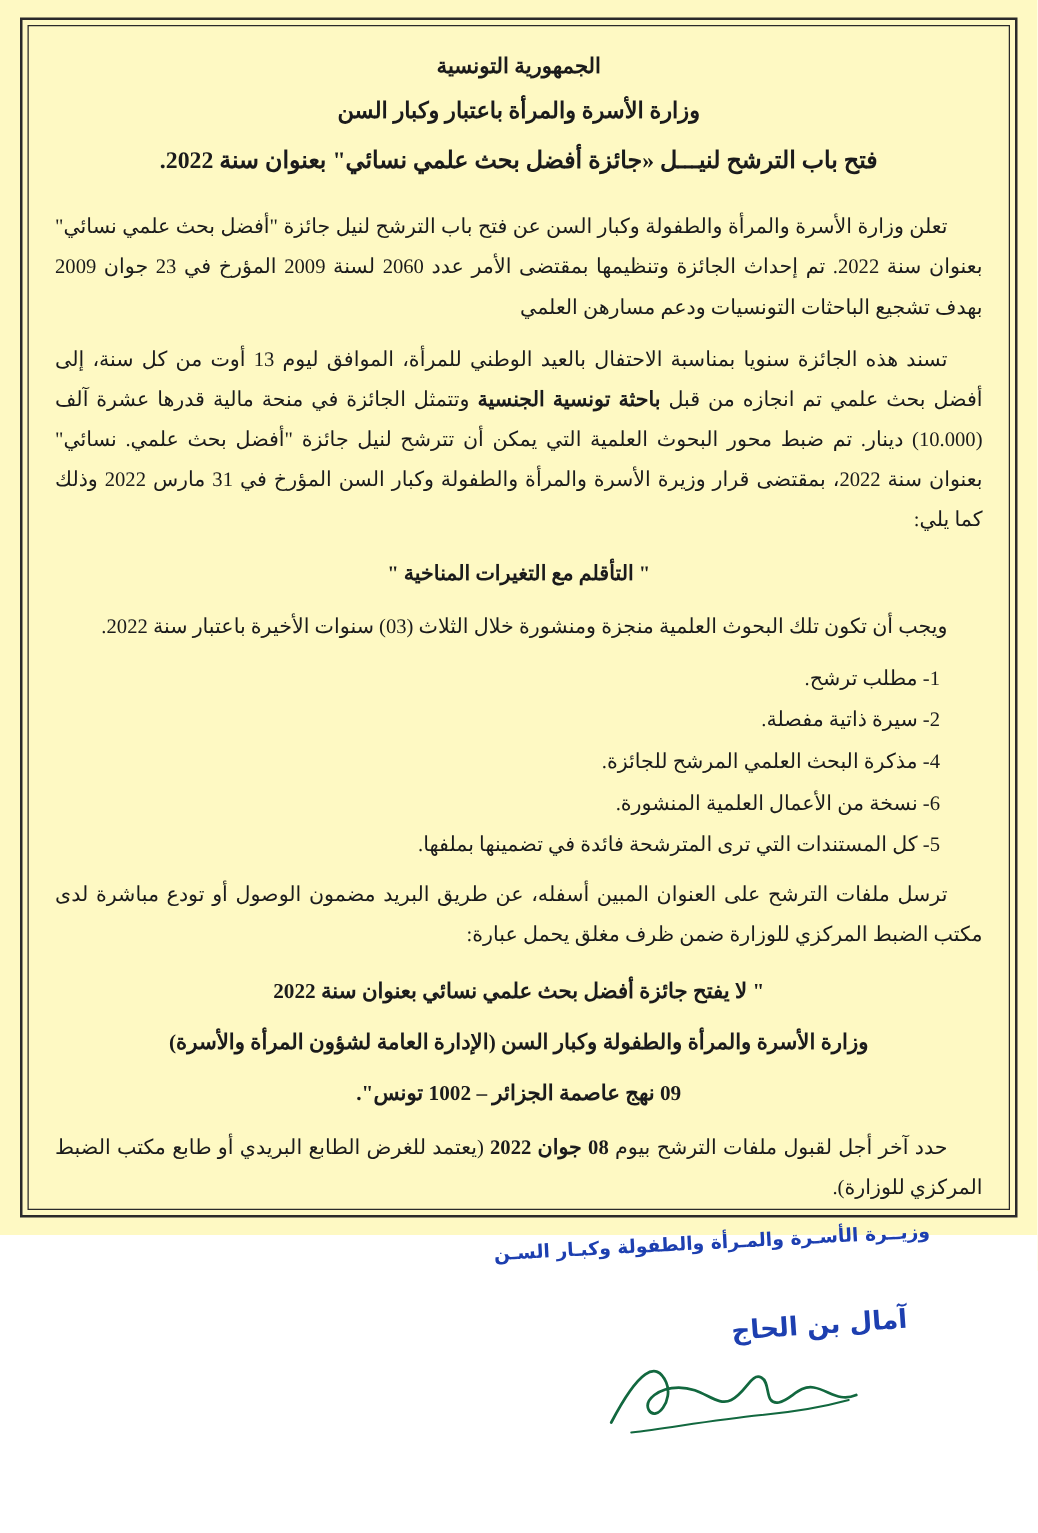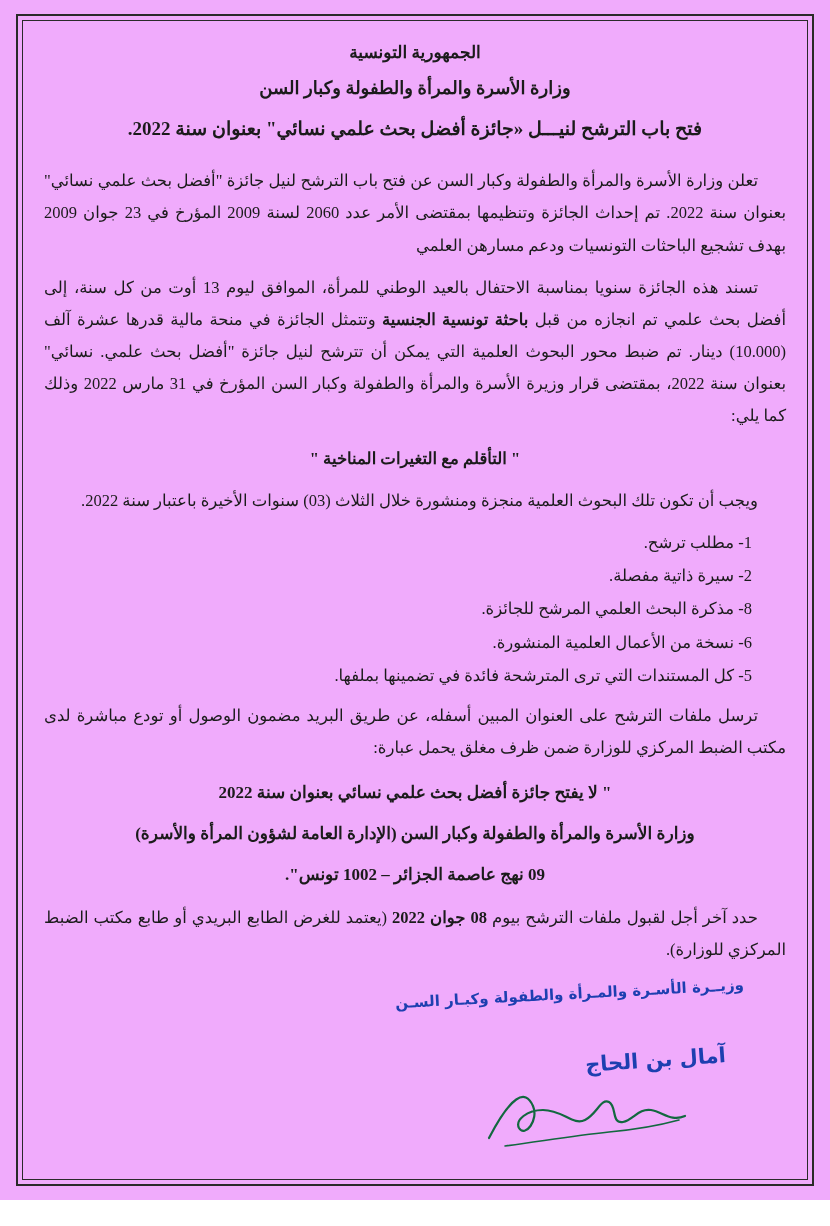--- a/index.html
+++ b/index.html
@@ -9,22 +9,22 @@
   }
   body {
     width: 830px;
     height: 1226px;
     font-family: "Liberation Serif", serif;
     color: #1b1b1b;
   }
   .page {
     position: relative;
     width: 830px;
-    height: 1200px;
-    background: #f0abfc;
+    height: 988px;
+    background: #fef9c3;
     box-sizing: border-box;
   }
   .frame-outer {
     position: absolute;
     left: 16px;
     top: 14px;
     right: 16px;
     bottom: 14px;
     border: 2px solid #2a2a2a;
     box-sizing: border-box;
@@ -128,36 +128,36 @@
 </head>
 <body>
 
 <div class="page">
   <div class="frame-outer"></div>
   <div class="frame-inner"></div>
 
   <div class="content">
 
     <div class="hdr hdr-1">الجمهورية التونسية</div>
-    <div class="hdr hdr-2">وزارة الأسرة والمرأة والطفولة وكبار السن</div>
+    <div class="hdr hdr-2">وزارة الأسرة والمرأة باعتبار وكبار السن</div>
     <div class="hdr hdr-3">فتح باب الترشح لنيـــل «جائزة أفضل بحث علمي نسائي" بعنوان سنة 2022.</div>
 
     <p class="para">تعلن وزارة الأسرة والمرأة والطفولة وكبار السن عن فتح باب الترشح لنيل جائزة "أفضل بحث علمي نسائي" بعنوان سنة 2022. تم إحداث الجائزة وتنظيمها بمقتضى الأمر عدد 2060 لسنة 2009 المؤرخ في 23 جوان 2009 بهدف تشجيع الباحثات التونسيات ودعم مسارهن العلمي</p>
 
     <p class="para"><span>تسند هذه الجائزة سنويا بمناسبة الاحتفال بالعيد الوطني للمرأة، الموافق ليوم 13 أوت من كل سنة، إلى أفضل بحث علمي تم انجازه من قبل </span><span class="b">باحثة تونسية الجنسية</span><span> وتتمثل الجائزة في منحة مالية قدرها عشرة آلف (10.000) دينار. تم ضبط محور البحوث العلمية التي يمكن أن تترشح لنيل جائزة "أفضل بحث علمي. نسائي" بعنوان سنة 2022، بمقتضى قرار وزيرة الأسرة والمرأة والطفولة وكبار السن المؤرخ في 31 مارس 2022 وذلك كما يلي:</span></p>
 
     <div class="center-line">" التأقلم مع التغيرات المناخية "</div>
 
     <p class="para">ويجب أن تكون تلك البحوث العلمية منجزة ومنشورة خلال الثلاث (03) سنوات الأخيرة باعتبار سنة 2022.</p>
 
 
     <ul class="list">
       <li>1- مطلب ترشح.</li>
       <li>2- سيرة ذاتية مفصلة.</li>
-      <li>8- مذكرة البحث العلمي المرشح للجائزة.</li>
+      <li>4- مذكرة البحث العلمي المرشح للجائزة.</li>
       <li>6- نسخة من الأعمال العلمية المنشورة.</li>
       <li>5- كل المستندات التي ترى المترشحة فائدة في تضمينها بملفها.</li>
     </ul>
 
     <p class="para">ترسل ملفات الترشح على العنوان المبين أسفله، عن طريق البريد مضمون الوصول أو تودع مباشرة لدى مكتب الضبط المركزي للوزارة ضمن ظرف مغلق يحمل عبارة:</p>
 
     <div class="addr-block">
       <div class="addr-line">" لا يفتح جائزة أفضل بحث علمي نسائي بعنوان سنة 2022</div>
       <div class="addr-line">وزارة الأسرة والمرأة والطفولة وكبار السن (الإدارة العامة لشؤون المرأة والأسرة)</div>
       <div class="addr-line">09 نهج عاصمة الجزائر – 1002 تونس".</div>

